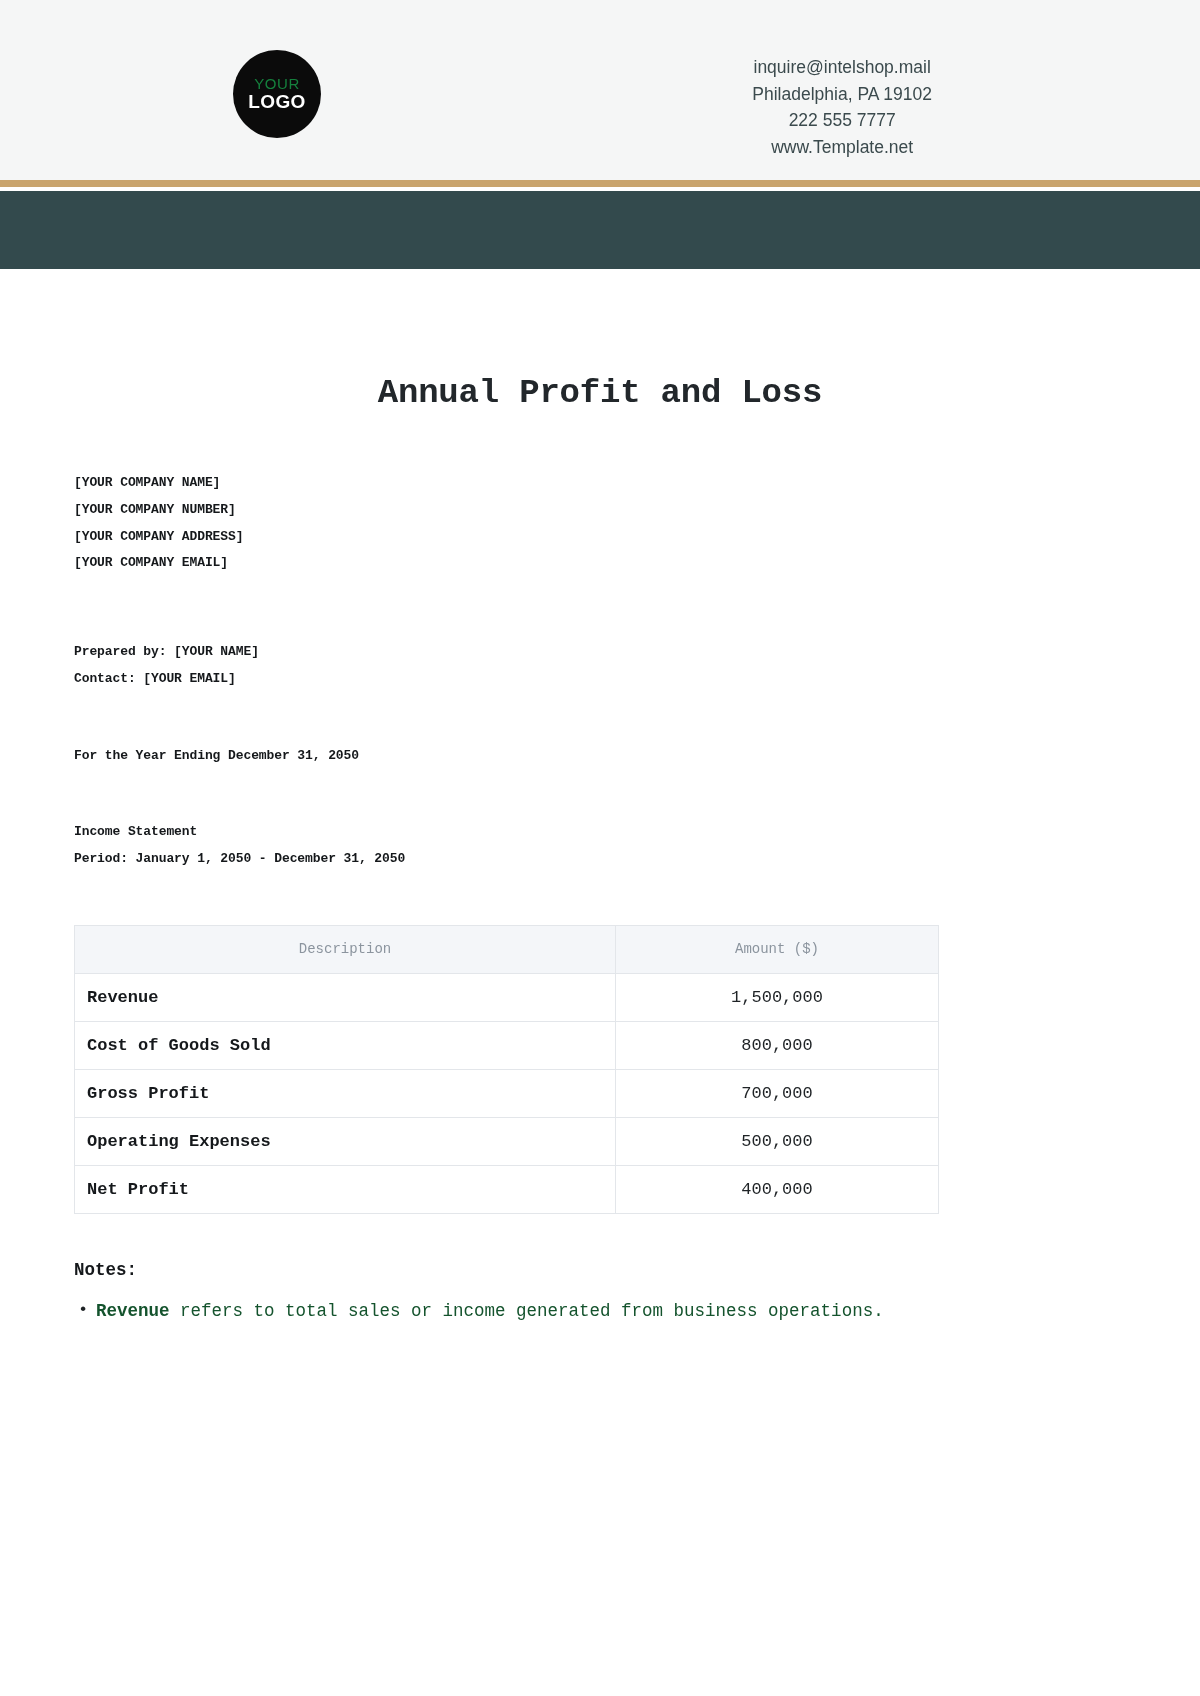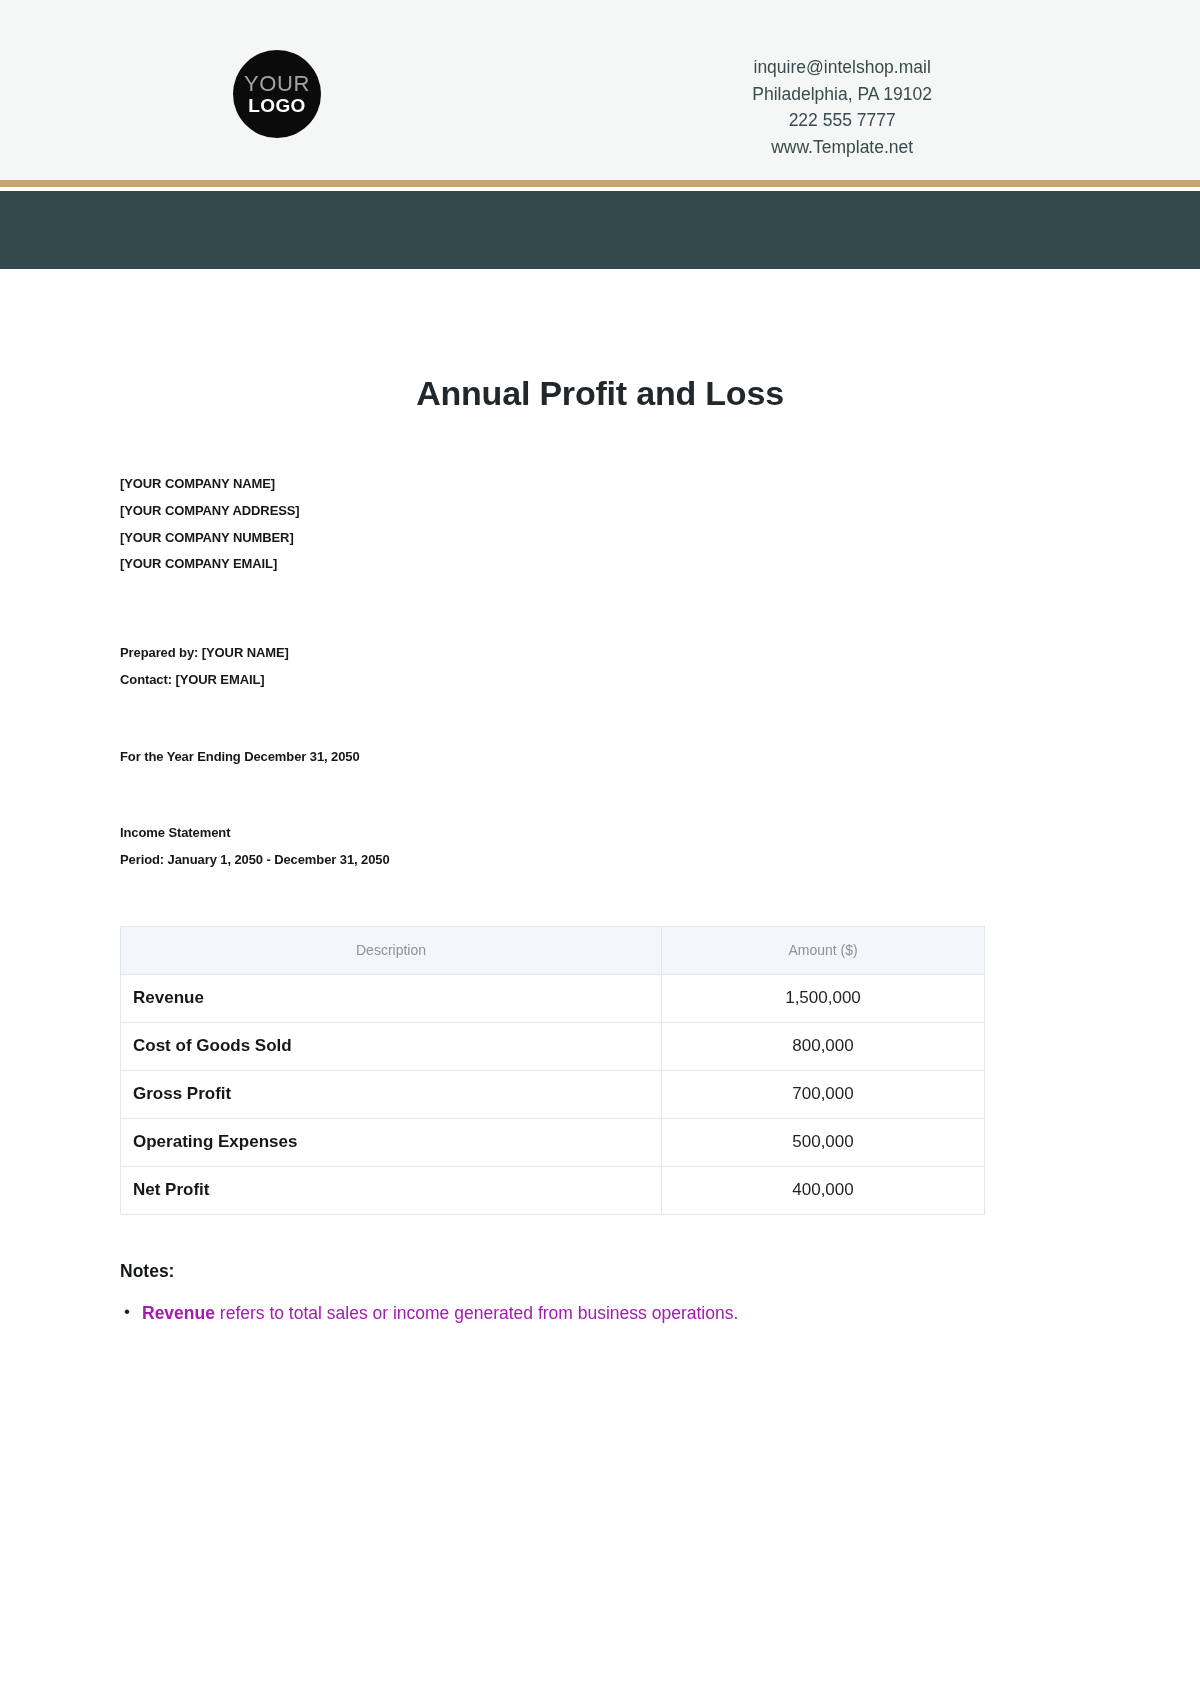--- a/index.html
+++ b/index.html
@@ -24,22 +24,22 @@
     width:88px; height:88px;
     border-radius:50%;
     background:#0b0b0b;
     display:flex;
     flex-direction:column;
     align-items:center;
     justify-content:center;
     line-height:1.08;
   }
   .logo-badge .l1 {
-    color:#a3a3a3;
-    font-size:22px;
+    color:#15803d;
+    font-size:15px;
     font-weight:300;
     letter-spacing:0.6px;
   }
   .logo-badge .l2 {
     color:#ffffff;
     font-size:19px;
     font-weight:700;
     letter-spacing:0.4px;
   }
   .contact-block {
@@ -63,21 +63,22 @@
     height:4px;
     background:#ffffff;
   }
   .band-dark {
     height:78px;
     background:#334a4d;
   }
 
   
   .page-body {
-    padding:0 120px;
+    padding:0 74px;
+    font-family:Liberation Mono, monospace;
   }
   .doc-title {
     text-align:center;
     font-size:34px;
     font-weight:700;
     color:#22272b;
     letter-spacing:-0.2px;
     margin-top:105px;
   }
 
@@ -136,21 +137,21 @@
     font-size:17.5px;
     font-weight:700;
     color:#15181b;
   }
   .notes ul {
     list-style:none;
     margin-top:18px;
   }
   .notes li {
     font-size:17.5px;
-    color:#a21caf;
+    color:#14532d;
     line-height:1.5;
     position:relative;
     padding-left:22px;
   }
   .notes li::before {
     content:"\2022";
     position:absolute;
     left:4px; top:-1px;
     font-size:17px;
     color:#1f2326;
@@ -179,22 +180,22 @@
 <div class="rule-gold"></div>
 <div class="rule-gap"></div>
 <div class="band-dark"></div>
 
 <div class="page-body">
 
   <h1 class="doc-title">Annual Profit and Loss</h1>
 
   <div class="block">
     <p>[YOUR COMPANY NAME]</p>
+    <p>[YOUR COMPANY NUMBER]</p>
     <p>[YOUR COMPANY ADDRESS]</p>
-    <p>[YOUR COMPANY NUMBER]</p>
     <p>[YOUR COMPANY EMAIL]</p>
   </div>
 
   <div class="block tight">
     <p>Prepared by: [YOUR NAME]</p>
     <p>Contact: [YOUR EMAIL]</p>
   </div>
 
   <div class="block single">
     <p>For the Year Ending December 31, 2050</p>

